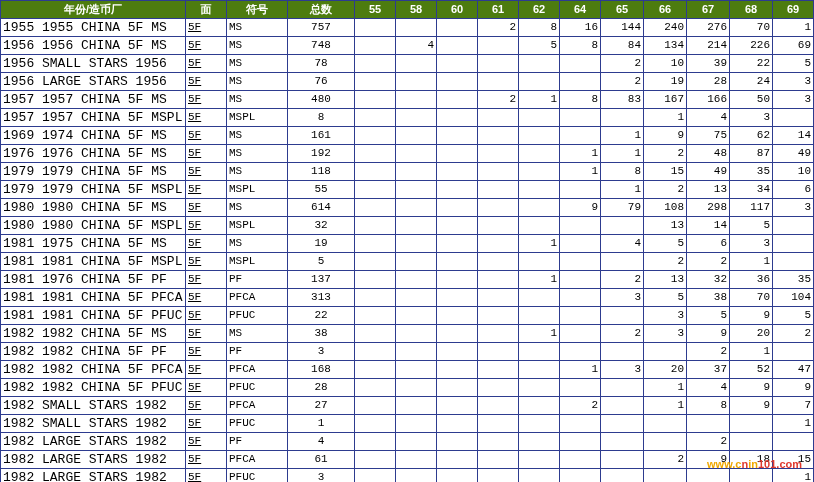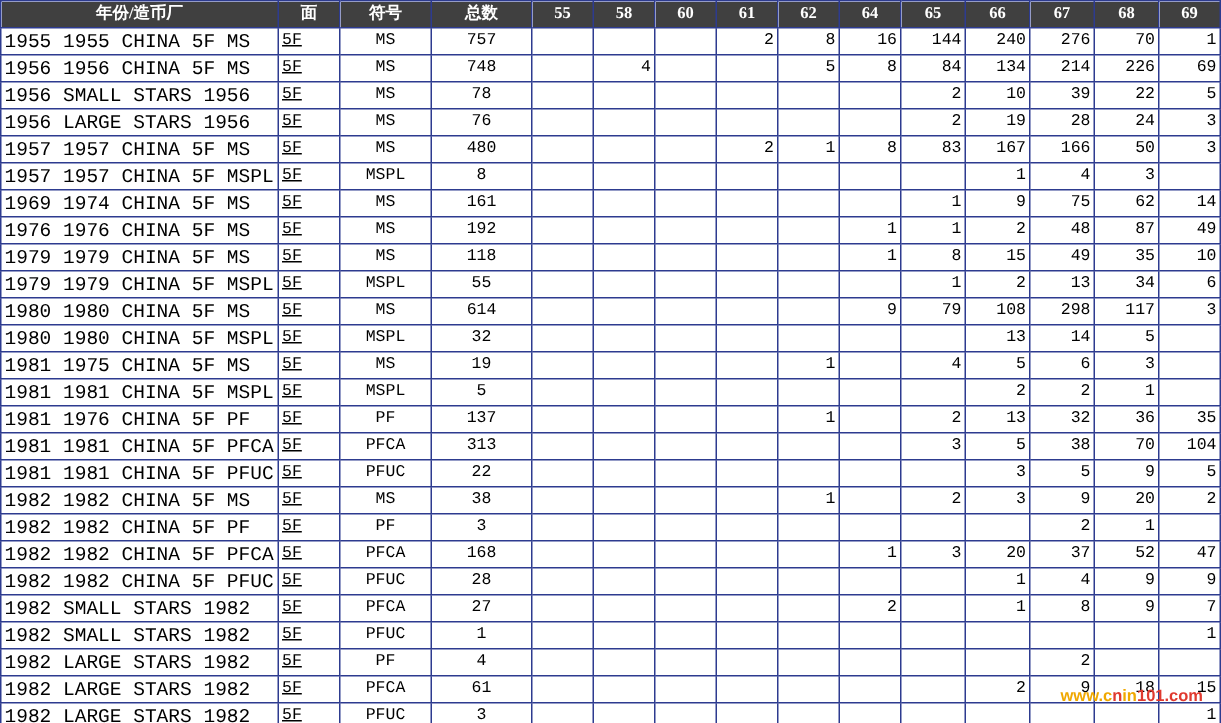--- a/index.html
+++ b/index.html
@@ -27,31 +27,31 @@
   }
   table.grid th, table.grid td {
     border: 1px solid #2d3b8f;
     padding: 0 2px;
     height: 17px;
     line-height: 17px;
     overflow: hidden;
     white-space: nowrap;
   }
   thead th {
-    background: #404040;
+    background: #4d7c0f;
     color: #ffffff;
     font-weight: bold;
     text-align: center;
-    font-family: Liberation Serif, serif;
+    font-family: Liberation Sans, sans-serif;
     font-size: 11px;
   }
   th.h-desc { text-align: center; }
   td.c-desc { text-align: left; font-size: 13px; }
   td.c-face { text-align: left; text-decoration: underline; }
-  td.c-sym  { text-align: center; }
+  td.c-sym  { text-align: left; }
   td.c-total{ text-align: center; padding-right: 4px; }
   td.c-num  { text-align: right; padding-right: 4px; }
   .watermark {
     position: absolute;
     right: 12px;
     bottom: 12px;
     font-family: "Liberation Sans", sans-serif;
     font-size: 11px;
     font-weight: bold;
     color: #f0a800;

